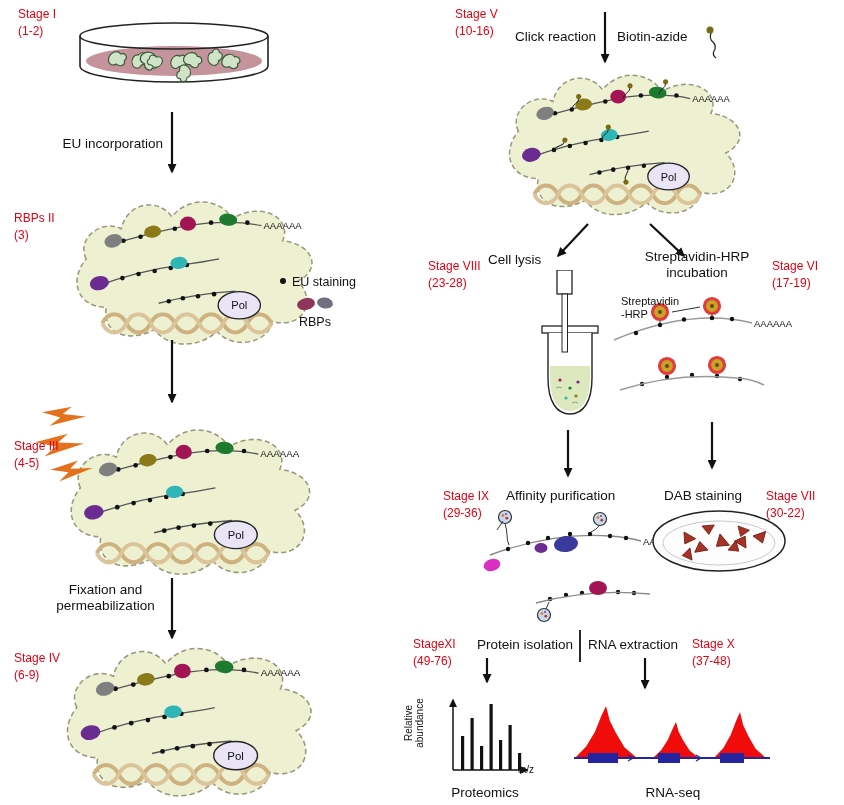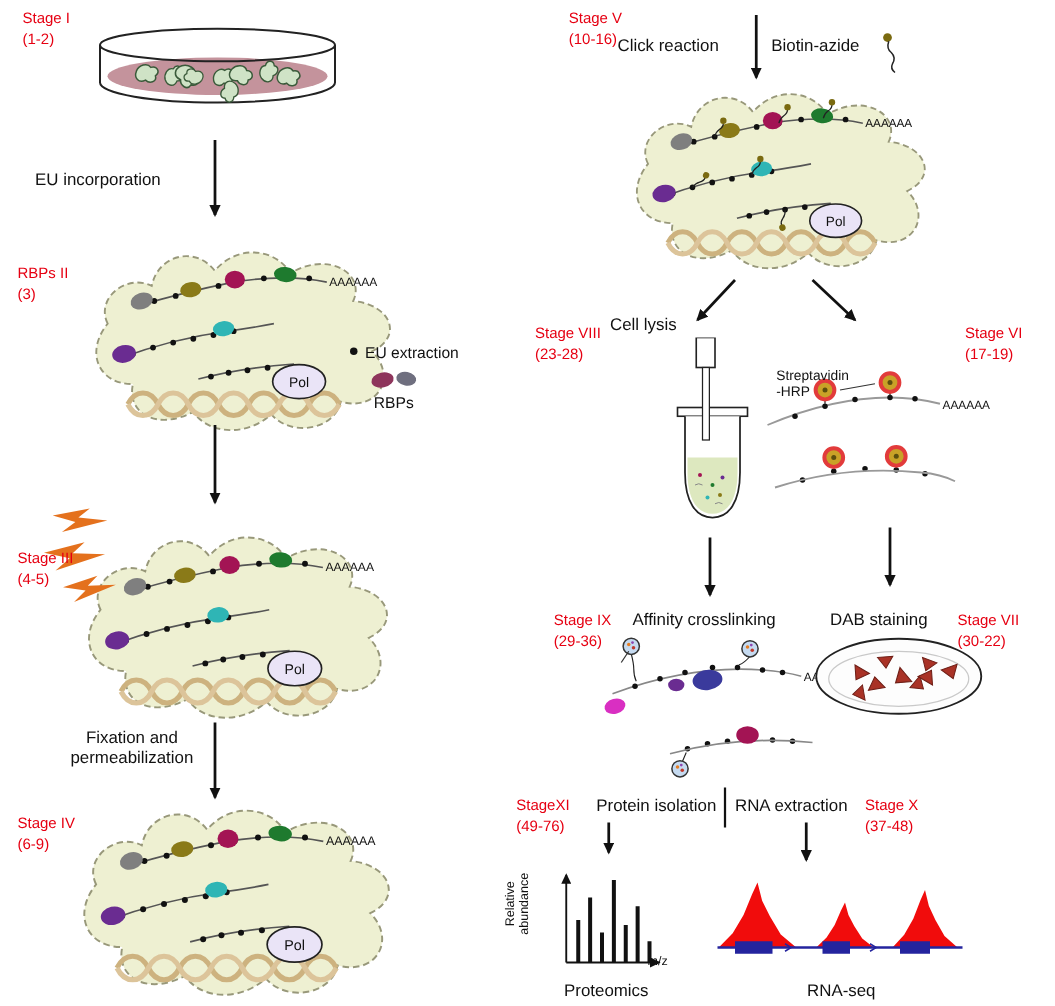--- a/index.html
+++ b/index.html
@@ -5,21 +5,21 @@
   *{margin:0;padding:0;box-sizing:border-box}
   html,body{background:#fff}
   body{font-family:"Liberation Sans","DejaVu Sans",sans-serif;color:#111}
   #fig{position:relative;width:844px;height:805px;background:#fff;overflow:hidden}
   .abs{position:absolute}
   .stage{color:var(--stage-label,#e60012);font-size:12px;line-height:17px}
   .txt{font-size:13.5px;line-height:16px;color:#111}
   .small{font-size:11px;line-height:13px;color:#111}
   .tiny{font-size:10px;line-height:11px;color:#111}
   .center{text-align:center}
-  .right{text-align:left}
+  .right{text-align:right}
   .cellbody{fill:var(--cell-fill,#eef0d2);stroke:var(--cell-stroke,#98987a);stroke-width:1.5;stroke-dasharray:5 3}
   .bolt{fill:var(--bolt-orange,#e4711d)}
   .dot{display:inline-block;width:6px;height:6px;border-radius:50%;background:#111;margin-right:6px;vertical-align:2px}
   #ms-bars rect{fill:#111}
   svg{display:block}
   svg text{font-family:"Liberation Sans","DejaVu Sans",sans-serif;fill:#111}
 </style>
 </head>
 <body>
 
@@ -292,21 +292,21 @@
   </div>
 
   <div class="abs txt right" style="left:28px;top:136px;width:135px">EU incorporation</div>
 
   <div class="abs stage" style="left:14px;top:210px">
     <div>RBPs II</div>
     <div>(3)</div>
   </div>
 
   <div class="abs txt" style="left:280px;top:274px;font-size:12.5px">
-    <span class="dot"></span><span>EU extraction</span>
+    <span class="dot"></span><span>EU staining</span>
   </div>
   <svg class="abs" style="left:294px;top:294px" width="46" height="20" viewBox="0 0 46 20">
     <ellipse transform="translate(12,10) rotate(-12)" rx="9" ry="6" fill="#8e355c"></ellipse>
     <ellipse transform="translate(31,9) rotate(10)" rx="8" ry="5.5" fill="#6f6f7f"></ellipse>
   </svg>
   <div class="abs txt" style="left:299px;top:314px;font-size:12.5px">RBPs</div>
 
 
   <div class="abs stage" style="left:14px;top:438px">
     <div>Stage III</div>
@@ -330,35 +330,39 @@
 
   <div class="abs txt right" style="left:494px;top:29px;width:102px">Click reaction</div>
   <div class="abs txt" style="left:617px;top:29px">Biotin-azide</div>
 
   <div class="abs stage" style="left:428px;top:258px">
     <div>Stage VIII</div>
     <div>(23-28)</div>
   </div>
   <div class="abs txt" style="left:488px;top:252px">Cell lysis</div>
 
+  <div class="abs txt center" style="left:630px;top:249px;width:134px">
+    <div>Streptavidin-HRP</div>
+    <div>incubation</div>
+  </div>
   <div class="abs stage" style="left:772px;top:258px">
     <div>Stage VI</div>
     <div>(17-19)</div>
   </div>
 
   <div class="abs small" style="left:621px;top:295px">
     <div>Streptavidin</div>
     <div>-HRP</div>
   </div>
 
   <div class="abs stage" style="left:443px;top:488px">
     <div>Stage IX</div>
     <div>(29-36)</div>
   </div>
-  <div class="abs txt" style="left:506px;top:488px">Affinity crosslinking</div>
+  <div class="abs txt" style="left:506px;top:488px">Affinity purification</div>
 
 
   <div class="abs txt" style="left:664px;top:488px">DAB staining</div>
   <div class="abs stage" style="left:766px;top:488px">
     <div>Stage VII</div>
     <div>(30-22)</div>
   </div>
 
   <div class="abs stage" style="left:413px;top:636px">
     <div>StageXI</div>

